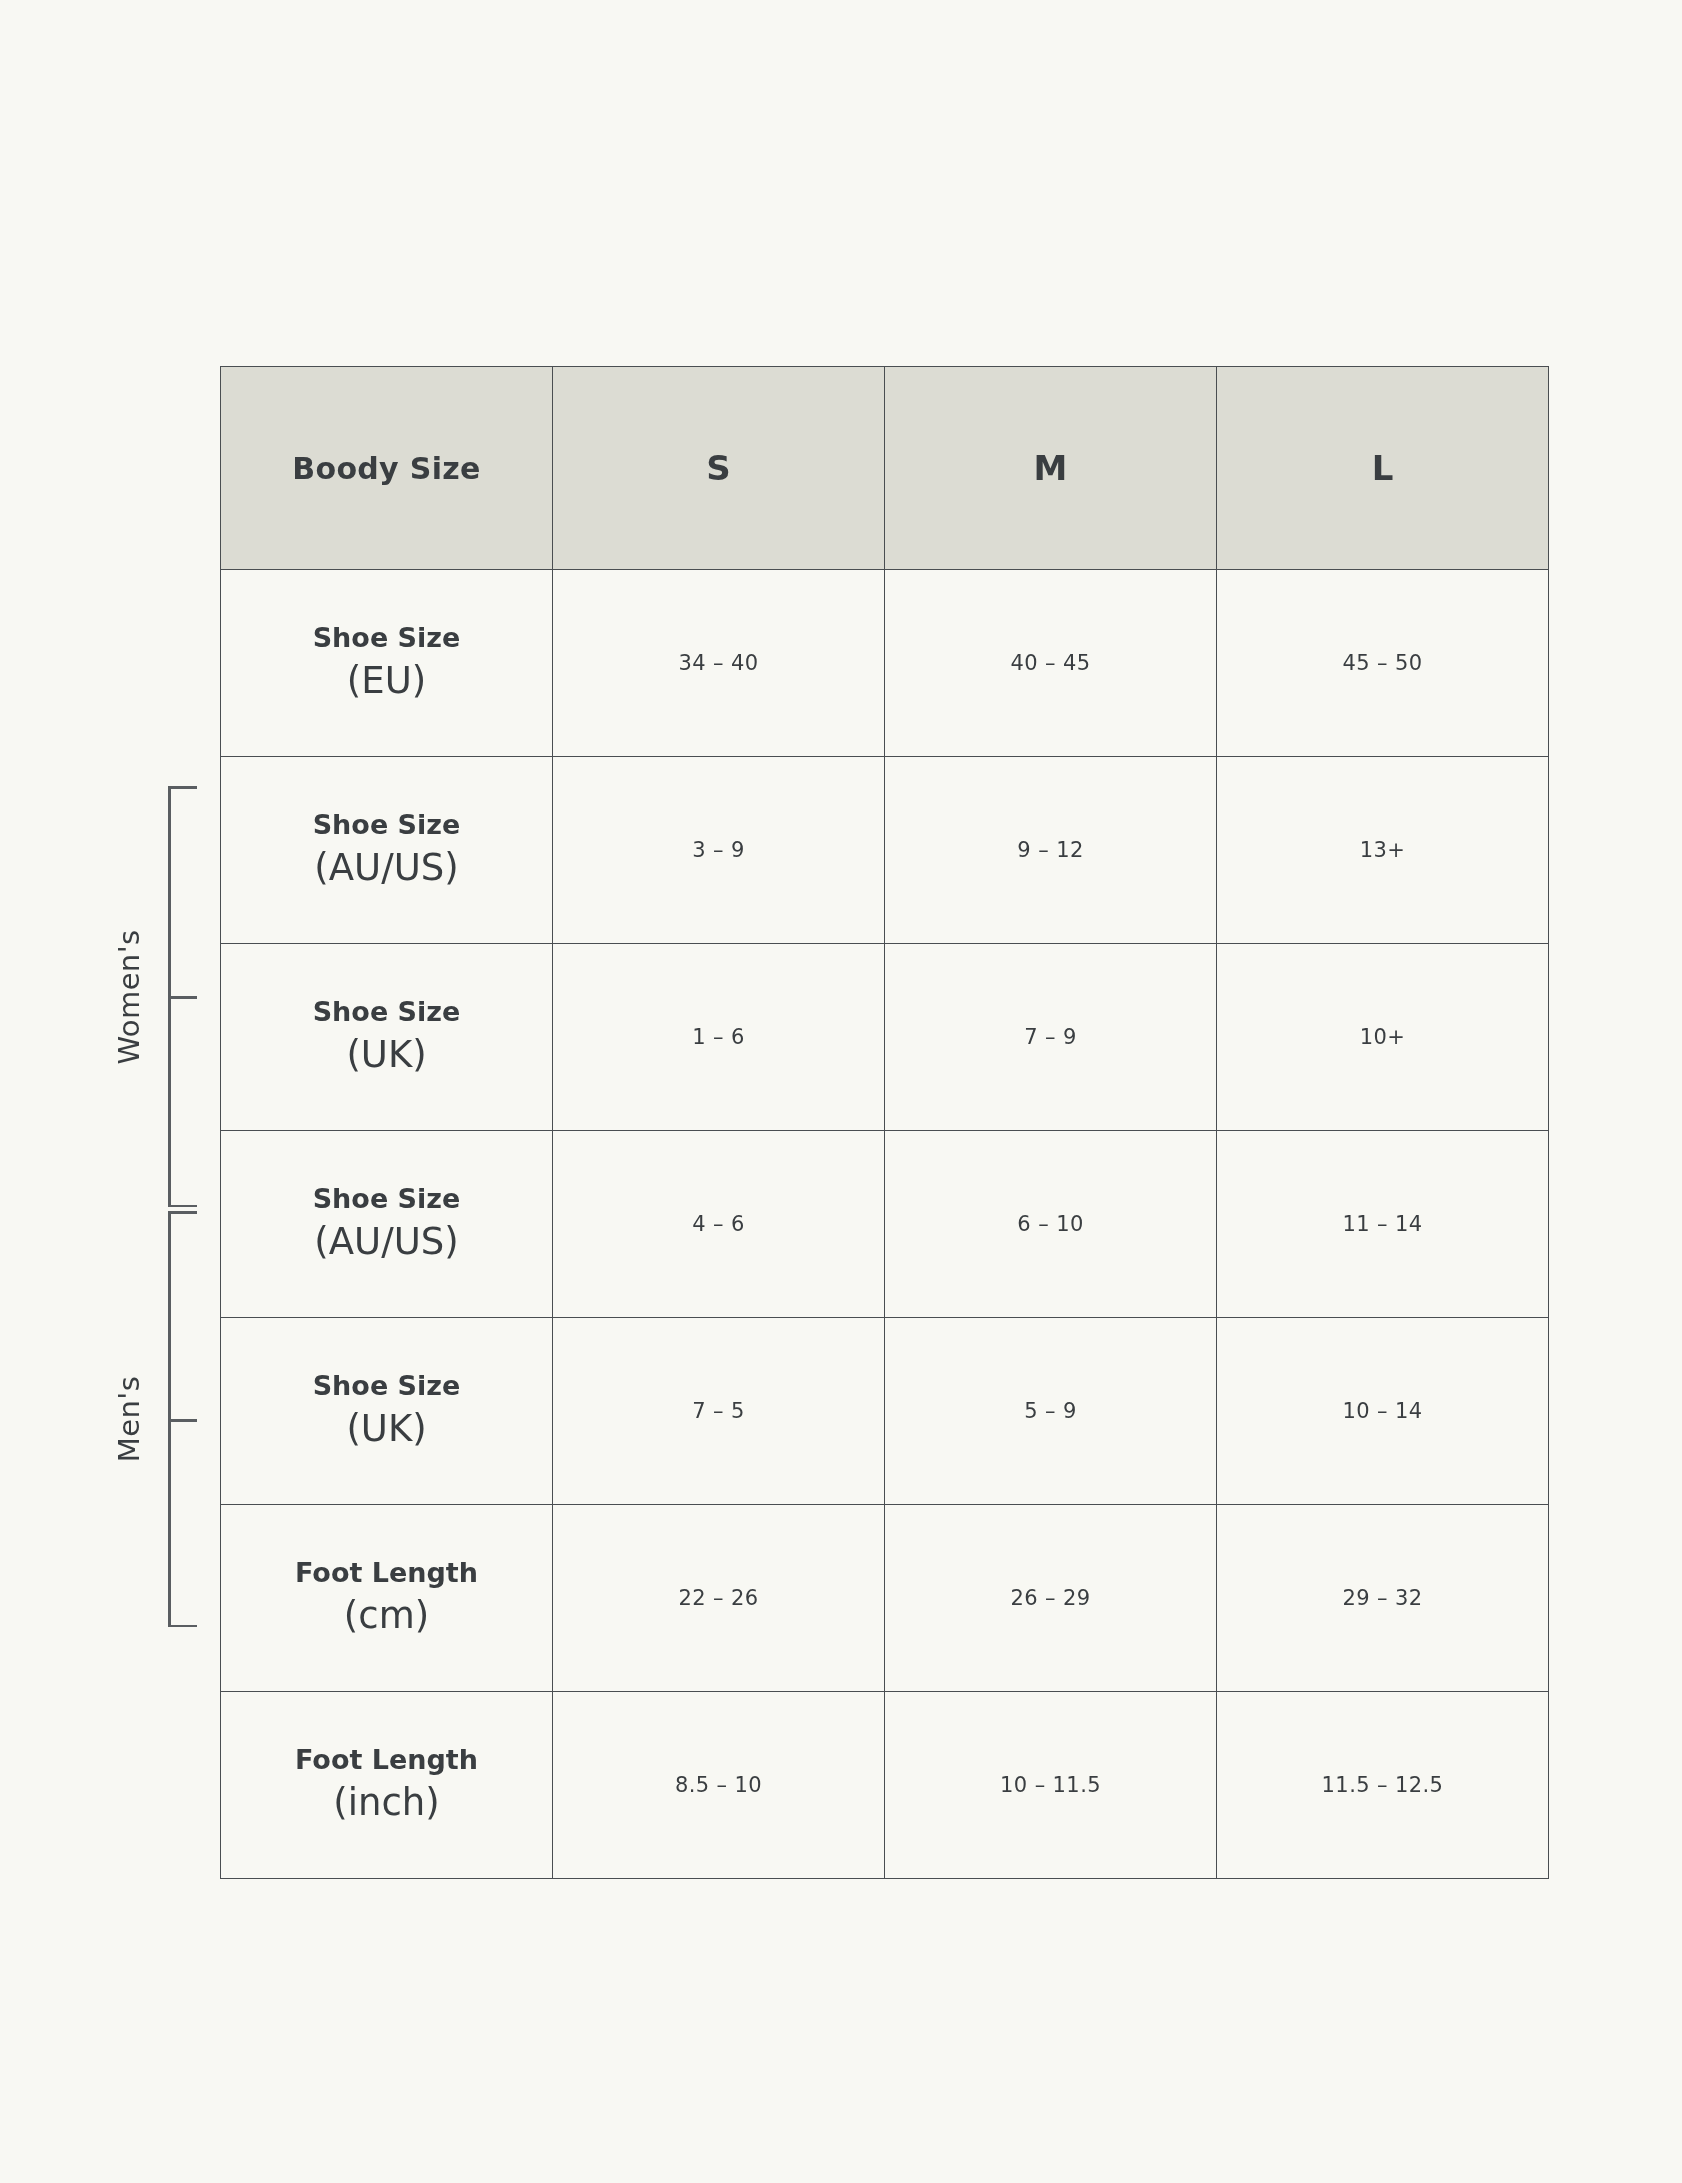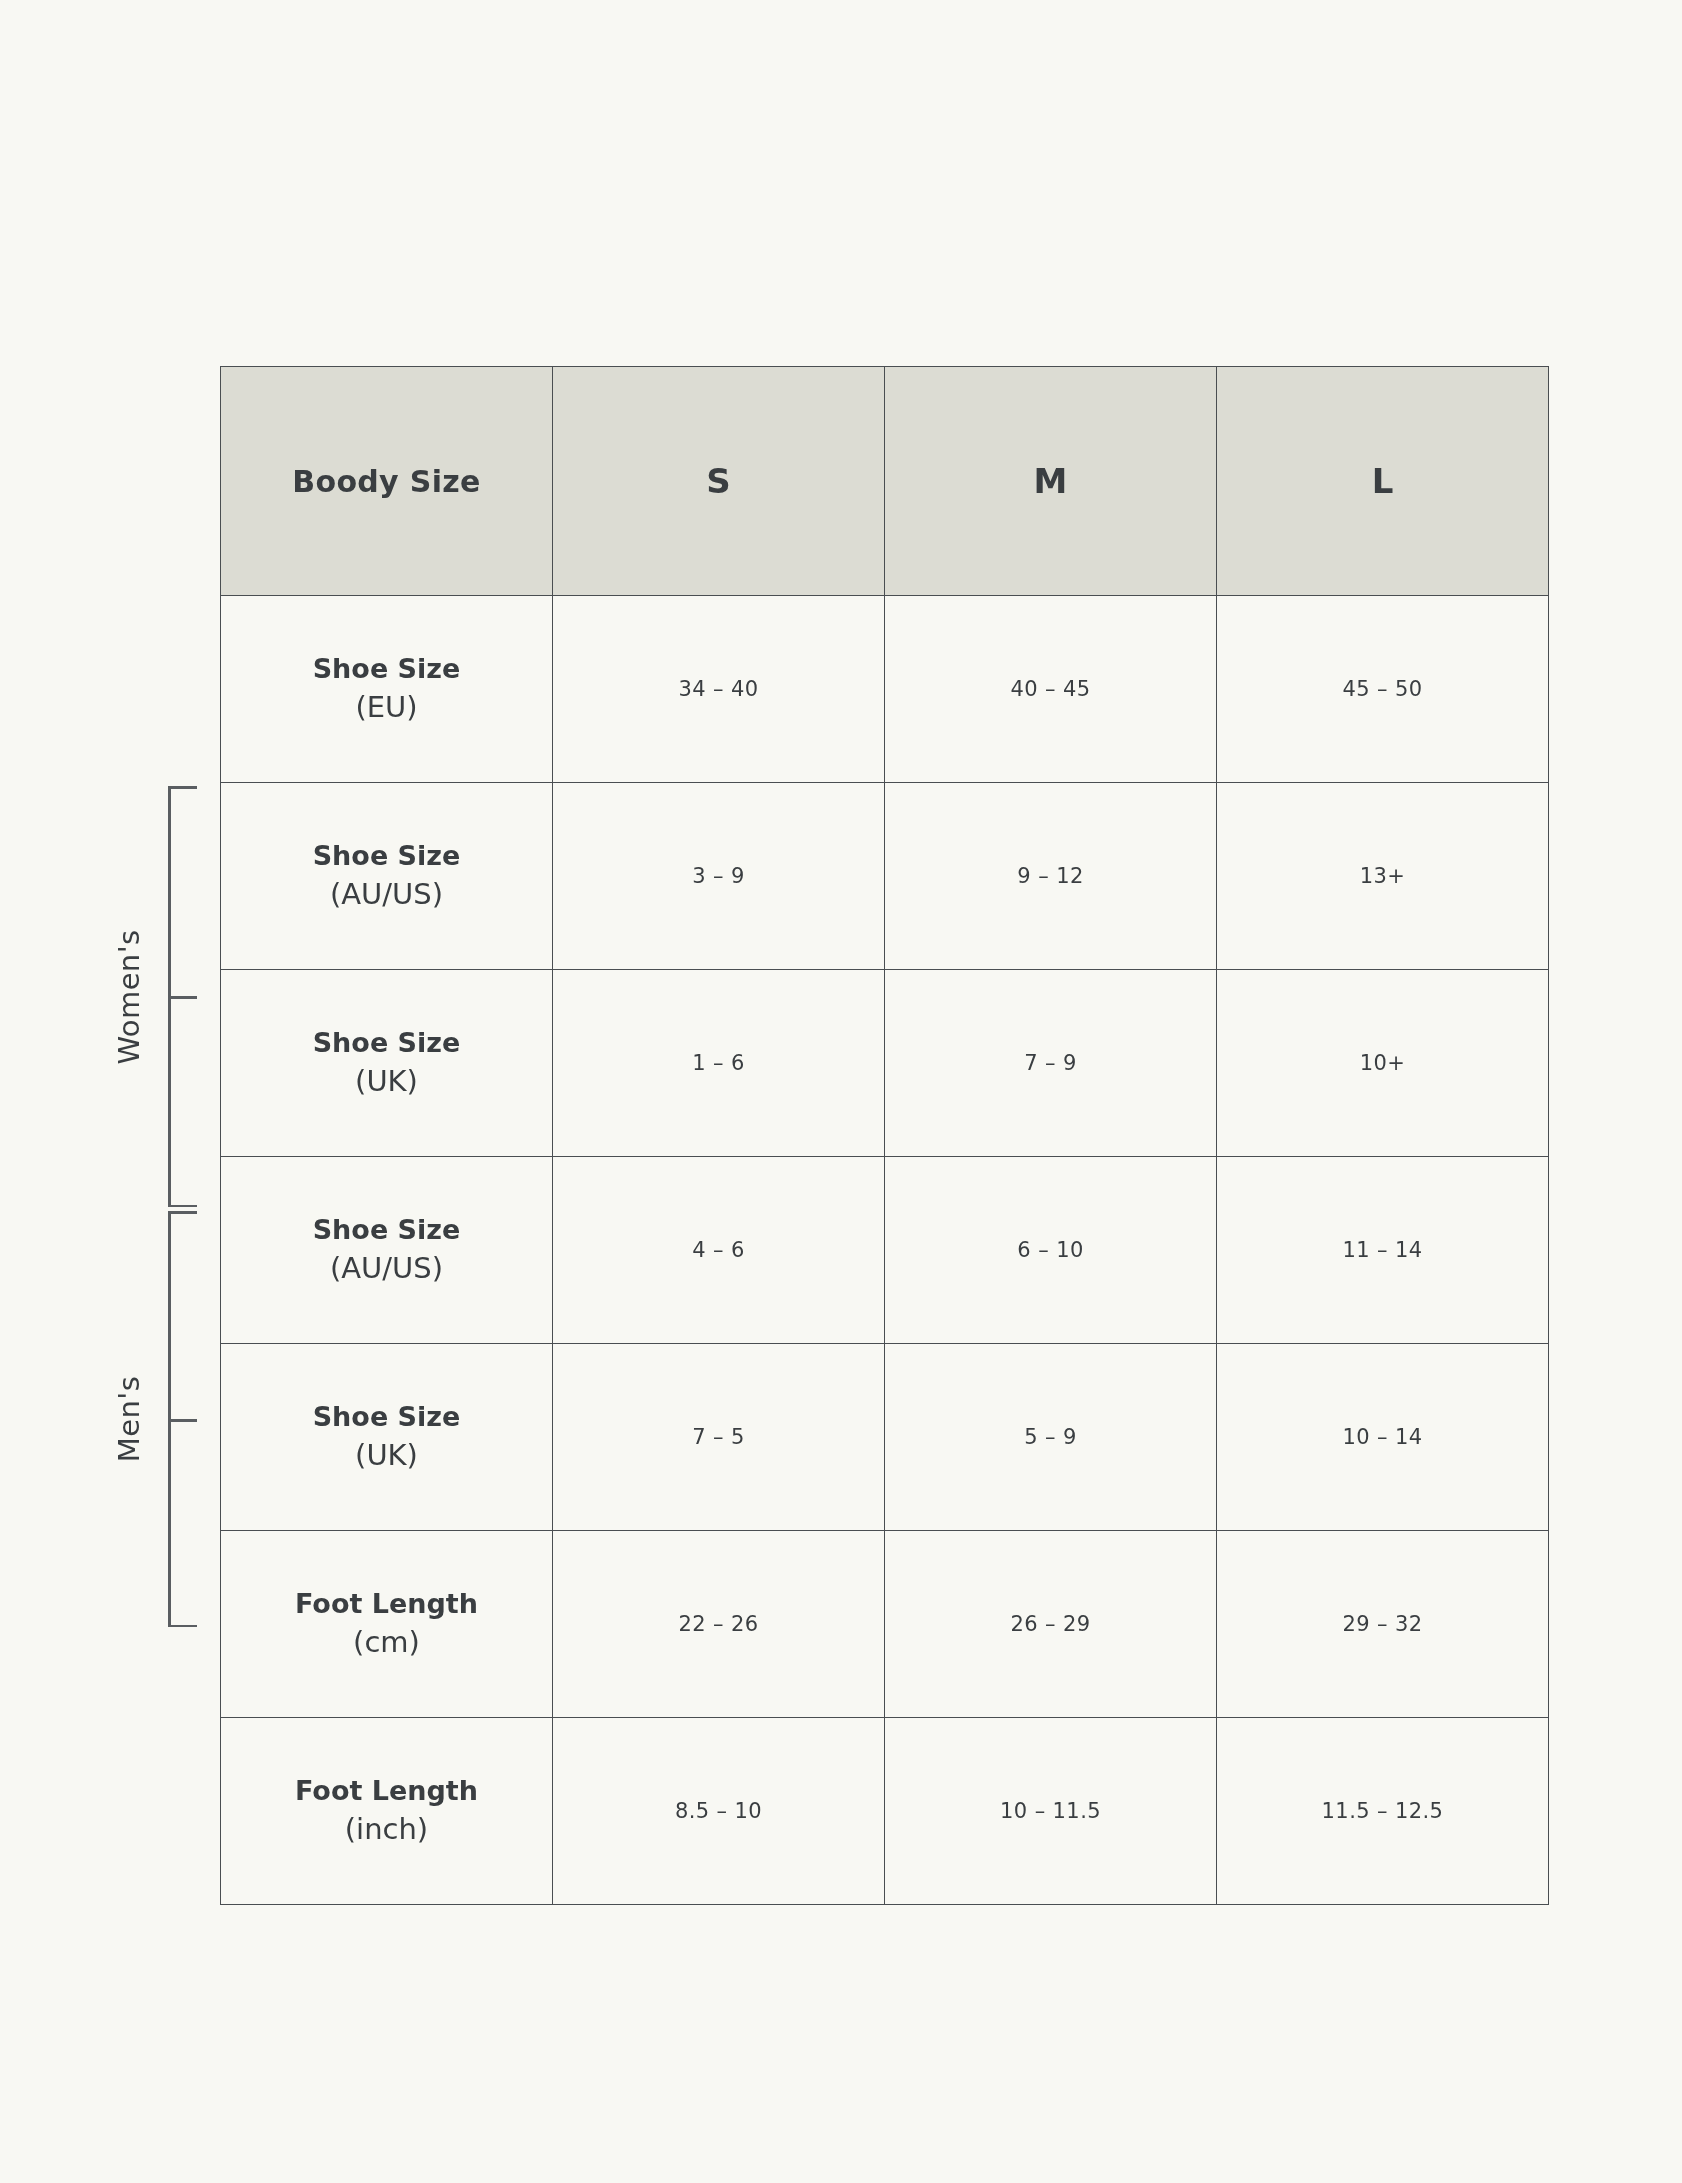--- a/index.html
+++ b/index.html
@@ -37,21 +37,21 @@
     top: 366px;
     width: 1329px;
     border-collapse: collapse;
     table-layout: fixed;
   }
   .size-table th,
   .size-table td {
     border: 1.7px solid #4a4e51;
     text-align: center;
     vertical-align: middle;
-    padding: 13px;
+    padding: 0;
   }
   .size-table thead th {
     background: #dcdcd3;
     height: 202px;
   }
   .hdr-label {
     font-size: 30px;
     font-weight: 700;
     color: #3a3e41;
     letter-spacing: 0.3px;
@@ -66,21 +66,21 @@
   }
   .row-label {
     font-size: 27px;
     font-weight: 700;
     line-height: 1.35;
     color: #3a3e41;
   }
   .row-label .sub {
     font-weight: 400;
     display: block;
-    font-size: 29px;
+    font-size: 37px;
     color: #3a3e41;
   }
   .cell-val {
     font-size: 21px;
     font-weight: 400;
     color: #3a3e41;
     letter-spacing: 0.4px;
   }
   .col-label { width: 332px; }
   .col-s, .col-m, .col-l { width: 332px; }

